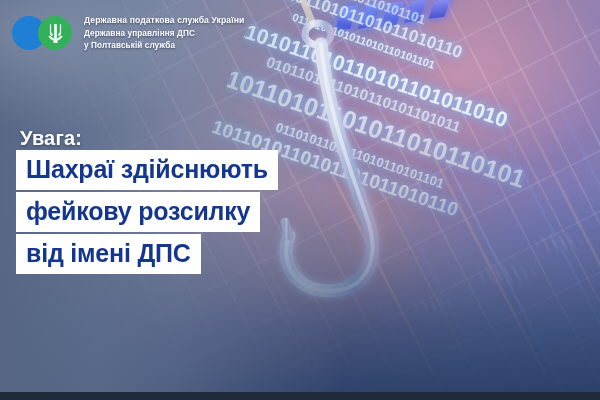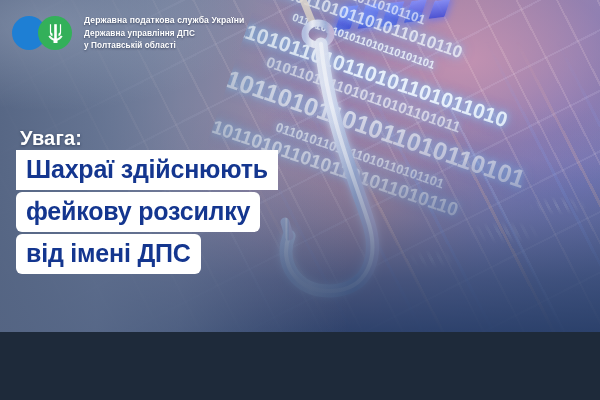--- a/index.html
+++ b/index.html
@@ -3,21 +3,21 @@
 <meta charset="utf-8">
 <style>
   html, body {
     margin: 0;
     padding: 0;
     background: #1e2a3a;
   }
   #banner {
     position: relative;
     width: 600px;
-    height: 332px;
+    height: 392px;
     overflow: hidden;
     font-family: "Liberation Sans", sans-serif;
     background: #1d4ed8;
   }
 
   
   .bg-layer { position: absolute; inset: 0; }
 
   
   .bg-board {
@@ -134,21 +134,21 @@
     display: block;
     background: #ffffff;
     color: #14368f;
     font-size: 25px;
     font-weight: 700;
     letter-spacing: -.2px;
     line-height: 1;
     padding: 7px 10px 8px 10px;
     width: max-content;
   }
-  .hl-line + .hl-line { margin-top: 2px; border-radius: 6px; }
+  .hl-line + .hl-line { margin-top: 2px; }
 </style>
 </head>
 <body>
 
 <div id="banner">
 
   <div class="bg-layer bg-board"></div>
   <div class="bg-layer bg-traces"></div>
   <div class="bg-layer bg-traces-glow"></div>
   <div class="bg-layer bg-chips"></div>
@@ -226,21 +226,21 @@
             <path d="M4.2 12.4 c1.2 2.0 3.0 3.0 5.3 3.2 v2.2 c-3.2-.25-5.8-2.0-7.1-4.6 z" opacity=".95"></path>
             <path d="M14.8 12.4 c-1.2 2.0-3.0 3.0-5.3 3.2 v2.2 c3.2-.25 5.8-2.0 7.1-4.6 z" opacity=".95"></path>
             <path d="M7.5 16.6 h4 v3.4 h-4 z"></path>
           </g>
         </svg>
       </div>
     </div>
     <div class="org-text">
       <div class="org-line1">Державна податкова служба України</div>
       <div class="org-line2">Державна управління ДПС</div>
-      <div class="org-line3">у Полтавській області</div>
+      <div class="org-line3">у Полтавській служба</div>
     </div>
   </div>
 
   <div class="attention">Увага:</div>
 
   <div class="headline" id="headline-lines">
       <span class="hl-line">Шахраї здійснюють</span>
       <span class="hl-line">фейкову розсилку</span>
       <span class="hl-line">від імені ДПС</span>
     </div>

